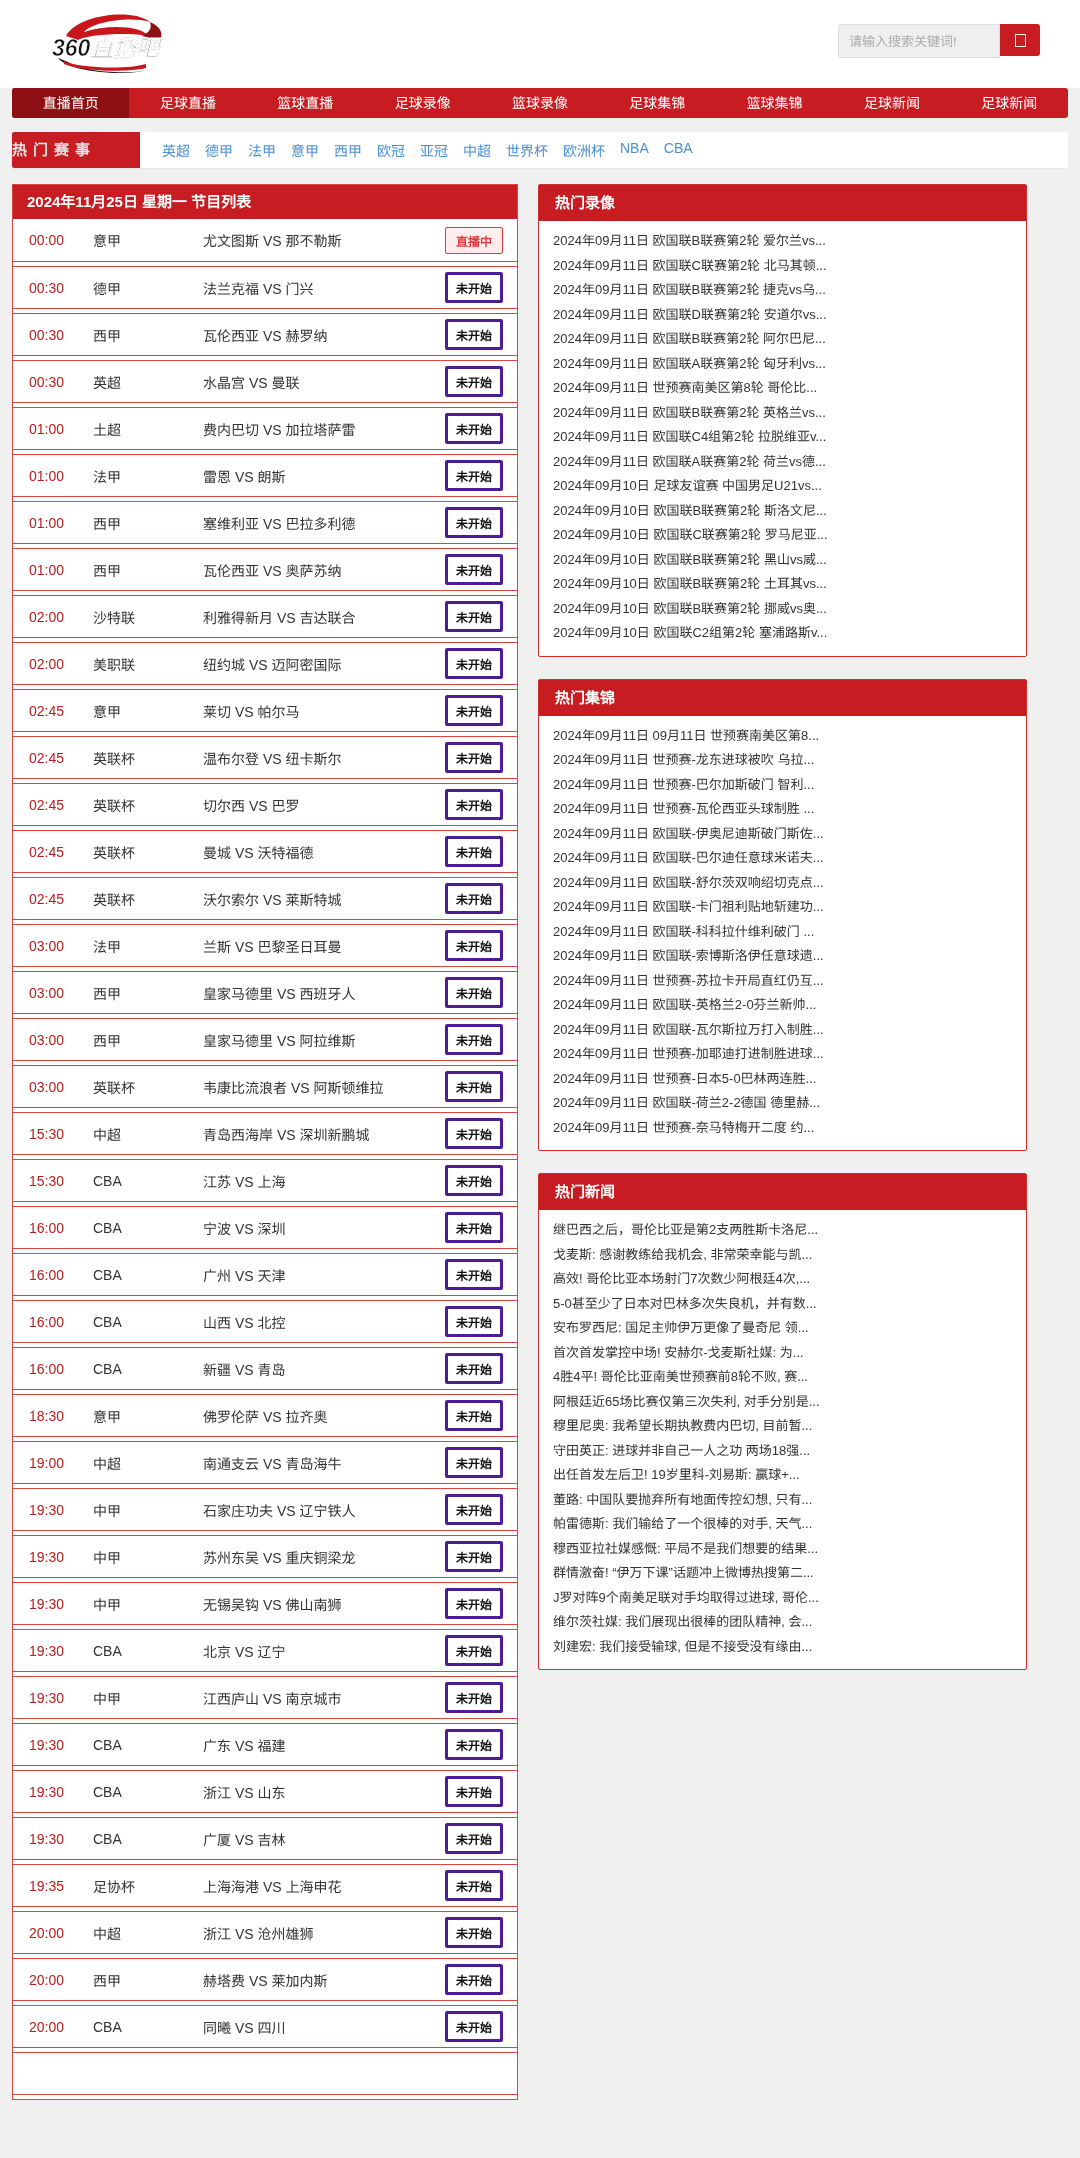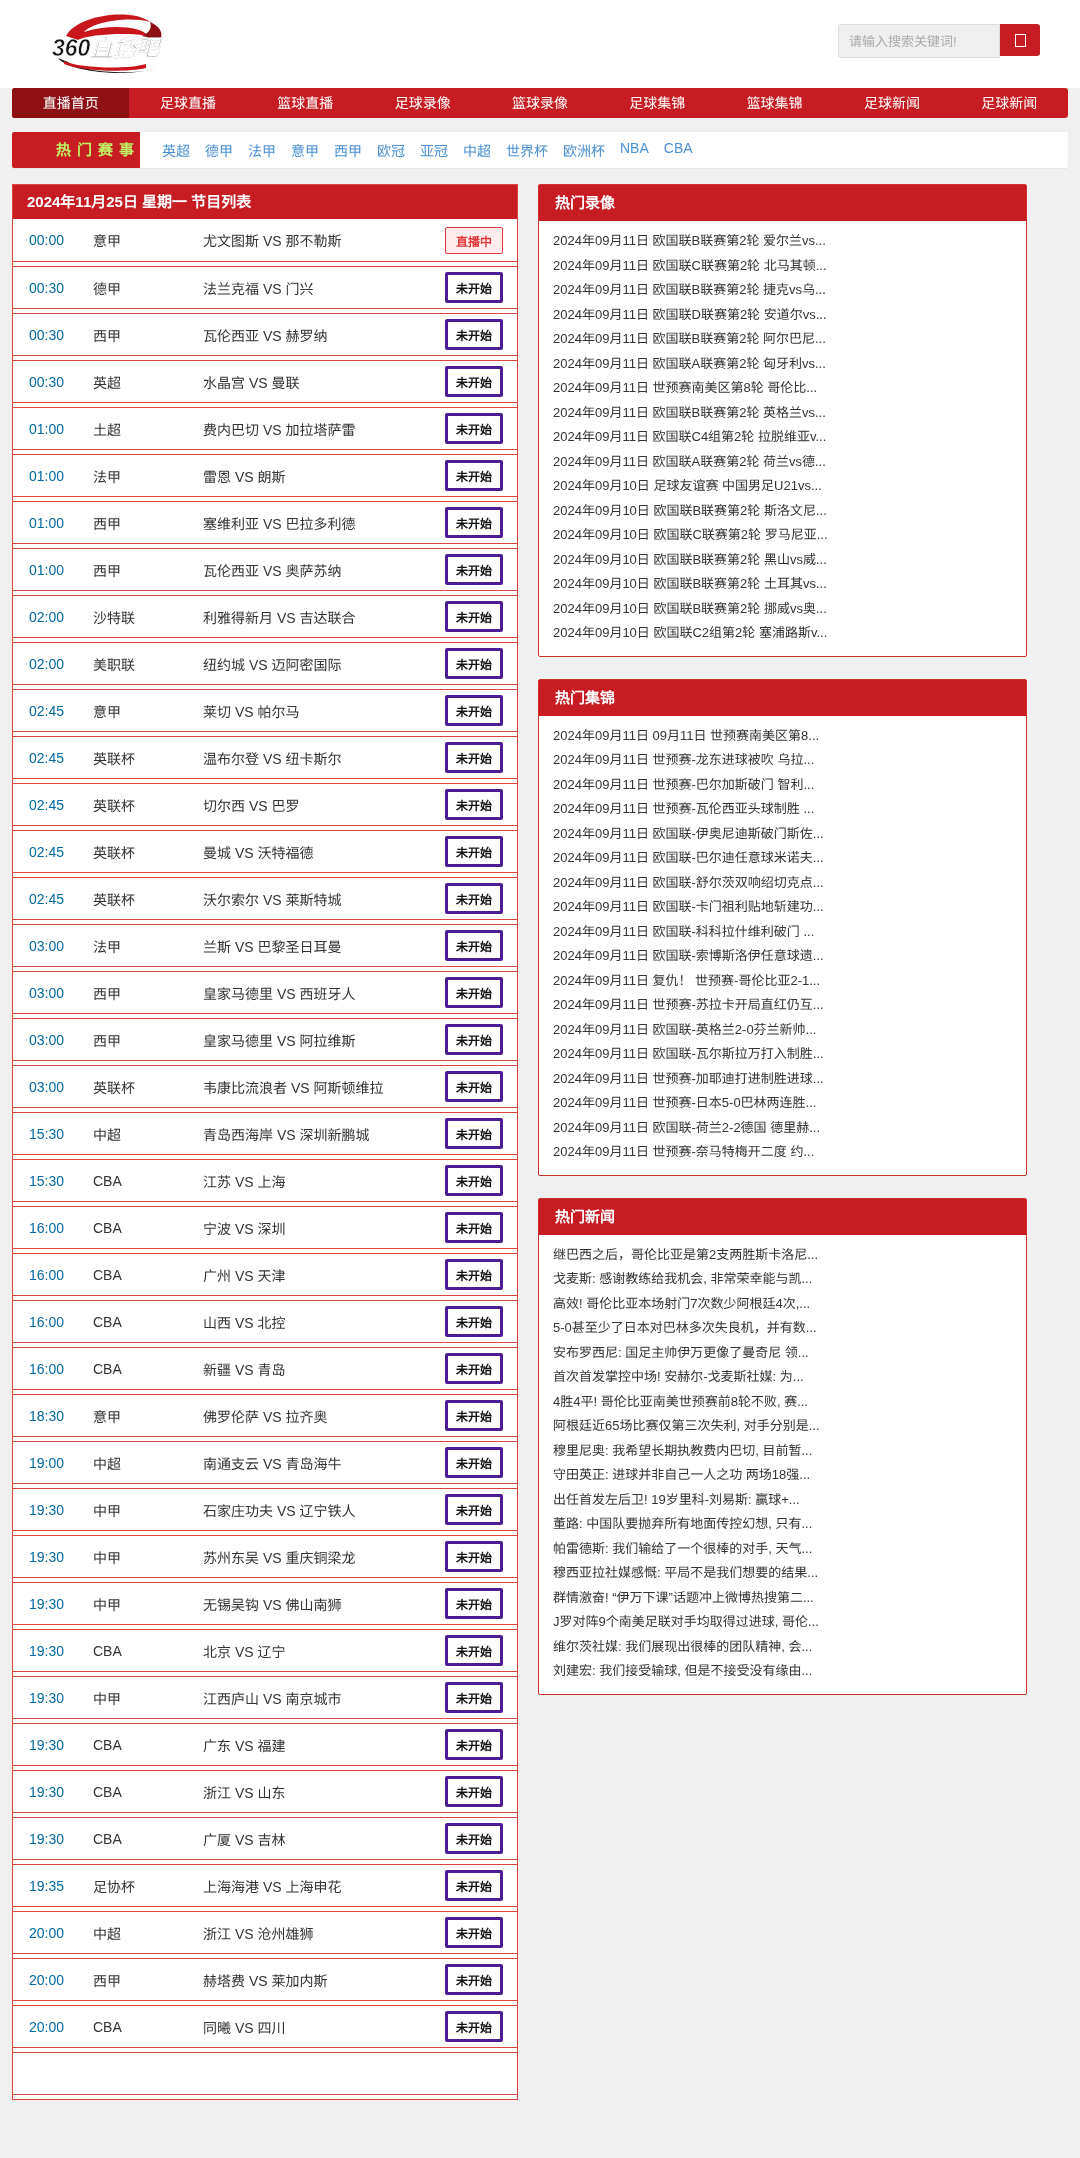--- a/index.html
+++ b/index.html
@@ -42,22 +42,22 @@
   }
   .nav-item.active { background:#8e1014; }
 
   
   .filter-bar {
     width:1056px; margin:14px auto 0; background:#fff; height:36px;
     display:flex; align-items:center; border-radius:2px;
     box-shadow:0 1px 1px rgba(0,0,0,0.05);
   }
   .filter-label {
-    width:128px; height:36px; background:#c71d22; color:#bef264;
-    font-size:15px; font-weight:bold; text-align:right; line-height:36px;
+    width:128px; height:36px; background:#c71d22; color:#e5e5e5;
+    font-size:15px; font-weight:bold; text-align:left; line-height:36px;
     letter-spacing:6px; border-radius:2px 0 0 2px; flex:0 0 auto;
   }
   .filter-links { display:flex; gap:15px; padding-left:22px; }
   .filter-link { color:#4a90d2; font-size:14px; cursor:pointer; white-space:nowrap; }
 
   
   .main { width:1056px; margin:16px auto 0; display:flex; gap:20px; align-items:flex-start; }
   .left-col { width:506px; flex:0 0 auto; }
   .right-col { width:489px; flex:0 0 auto; }
 
@@ -67,21 +67,21 @@
     background:#c71d22; color:#fff; font-size:15px; font-weight:bold;
     height:34px; line-height:34px; padding-left:14px;
   }
   .rows {}
   .match-row {
     background:#fff; height:43px; margin-bottom:4px;
     border-top:1px solid #d9453f; border-bottom:1px solid #d9453f;
     display:flex; align-items:center; cursor:pointer;
   }
   .match-row:first-child { border-top:none; }
-  .col-time { width:72px; padding-left:16px; font-size:14px; color:#0369a1; flex:0 0 auto; }
+  .col-time { width:72px; padding-left:16px; font-size:14px; color:#b91c1c; flex:0 0 auto; }
   .col-league { width:118px; padding-left:8px; font-size:14px; color:#333; flex:0 0 auto; }
   .col-match { flex:1; font-size:14px; color:#333; white-space:nowrap; overflow:hidden; }
   .col-status { flex:0 0 auto; margin-right:14px; }
   .badge {
     display:inline-block; min-width:58px; text-align:center; font-size:12px;
     padding:4px 8px; border-radius:2px; white-space:nowrap;
   }
   .badge.upcoming { color:#111; font-weight:bold; border:3px solid #4c1d95; background:#fff; }
   .badge.live { color:#e4393c; font-weight:bold; border:1px solid #e4393c; background:#ffeded; }
 
@@ -509,21 +509,20 @@
             <li>2024年09月11日 09月11日 世预赛南美区第8...</li>
             <li>2024年09月11日 世预赛-龙东进球被吹 乌拉...</li>
             <li>2024年09月11日 世预赛-巴尔加斯破门 智利...</li>
             <li>2024年09月11日 世预赛-瓦伦西亚头球制胜 ...</li>
             <li>2024年09月11日 欧国联-伊奥尼迪斯破门斯佐...</li>
             <li>2024年09月11日 欧国联-巴尔迪任意球米诺夫...</li>
             <li>2024年09月11日 欧国联-舒尔茨双响绍切克点...</li>
             <li>2024年09月11日 欧国联-卡门祖利贴地斩建功...</li>
             <li>2024年09月11日 欧国联-科科拉什维利破门 ...</li>
             <li>2024年09月11日 欧国联-索博斯洛伊任意球遗...</li>
-            <li>2024年09月11日 复仇！ 世预赛-哥伦比亚2-1...</li>
             <li>2024年09月11日 世预赛-苏拉卡开局直红仍互...</li>
             <li>2024年09月11日 欧国联-英格兰2-0芬兰新帅...</li>
             <li>2024年09月11日 欧国联-瓦尔斯拉万打入制胜...</li>
             <li>2024年09月11日 世预赛-加耶迪打进制胜进球...</li>
             <li>2024年09月11日 世预赛-日本5-0巴林两连胜...</li>
             <li>2024年09月11日 欧国联-荷兰2-2德国 德里赫...</li>
             <li>2024年09月11日 世预赛-奈马特梅开二度 约...</li>
           </ul>
   </div>
         <div class="side-box">

